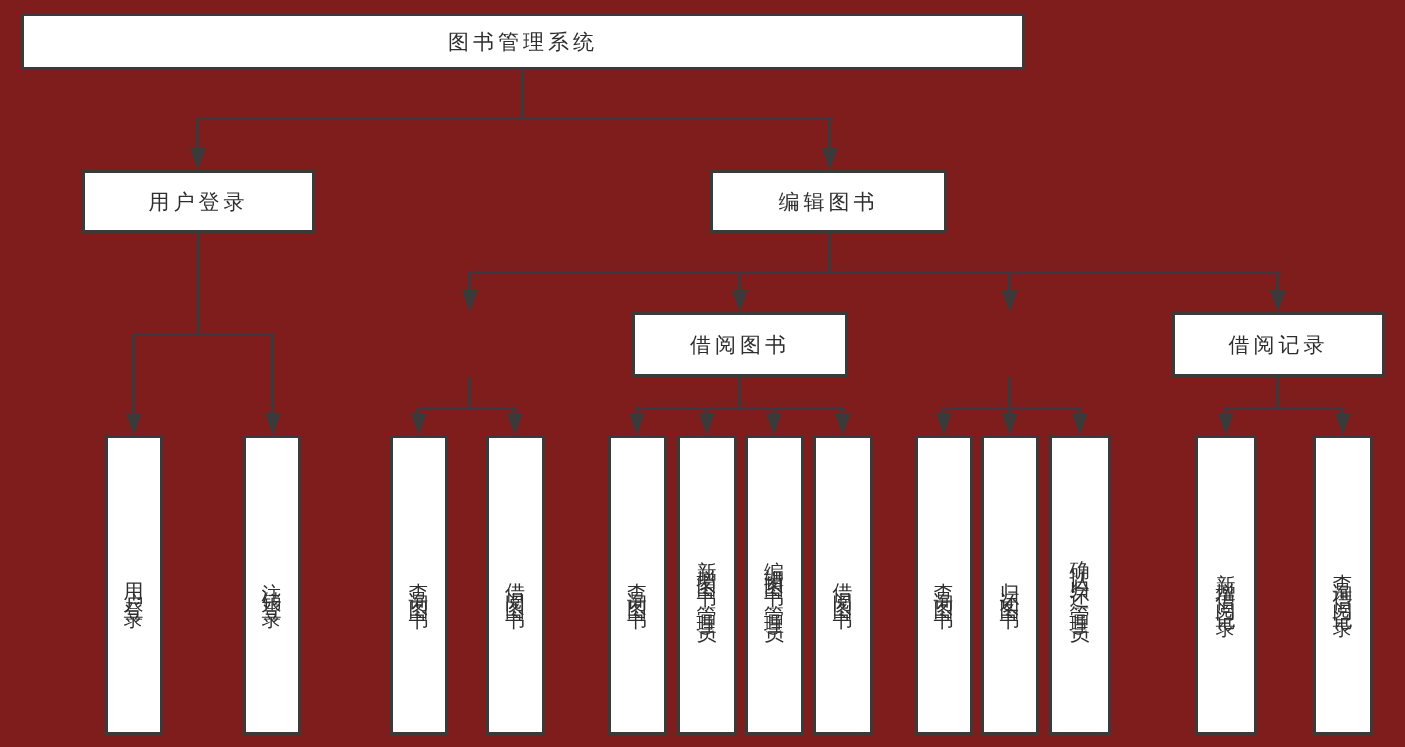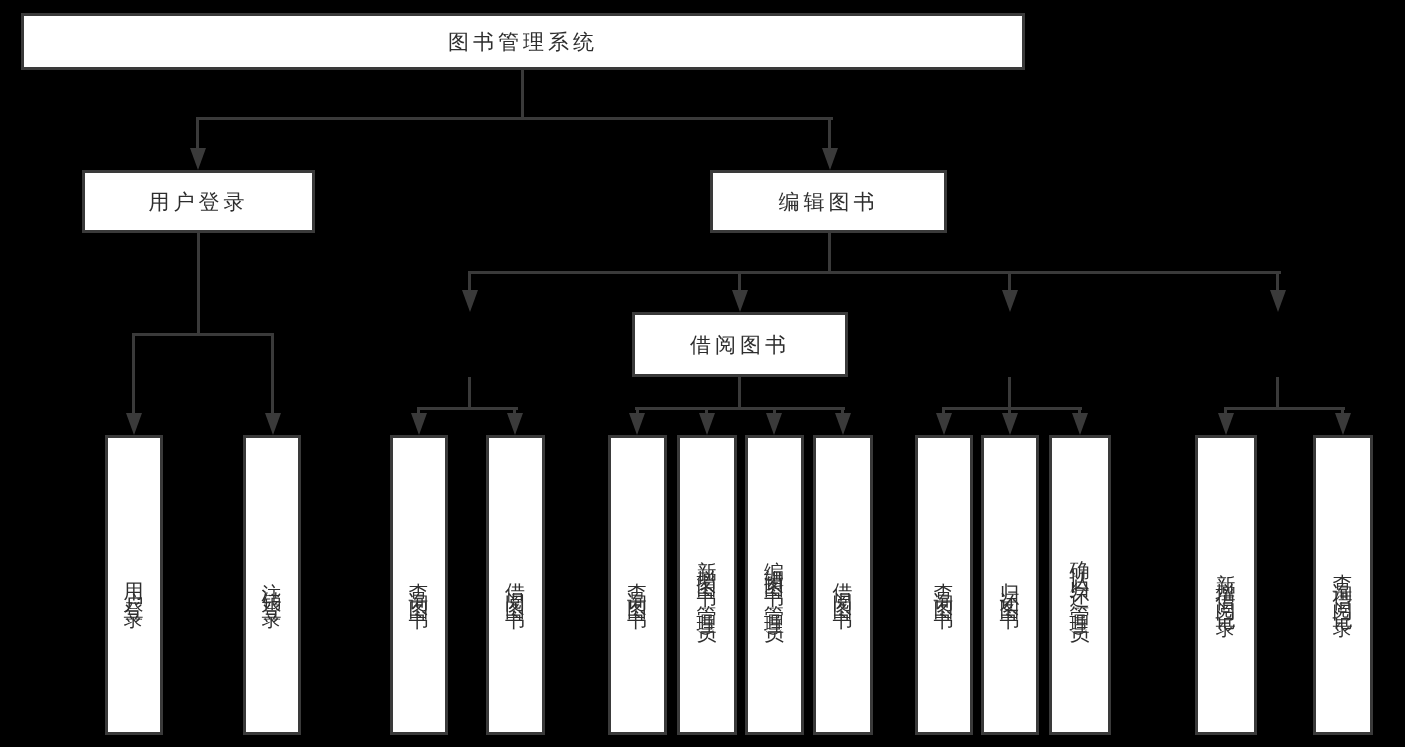--- a/index.html
+++ b/index.html
@@ -1,17 +1,17 @@
 <!DOCTYPE html>
 <html><head>
 <meta charset="utf-8">
 <style>
   html,body { margin:0; padding:0; background:#fff; }
   #stage {
-    position:relative; width:1405px; height:747px; background:#000000;
+    position:relative; width:1405px; height:747px; background:#7f1d1d;
     font-family:"Liberation Sans", sans-serif; overflow:hidden;
   }
   .box {
     position:absolute; box-sizing:border-box; border:3px solid #3a3a3a;
     background:#ffffff; display:flex; align-items:center; justify-content:center;
     color:#2e2e2e; font-size:21px; letter-spacing:4px; white-space:nowrap;
   }
   .vbox { font-size:20px; }
   .vtext {
     writing-mode:vertical-rl; text-orientation:mixed;
@@ -105,20 +105,23 @@
   <div class="box" style="left:82px;top:170px;width:233px;height:63px;">
     <span>用户登录</span>
   </div>
   <div class="box" style="left:710px;top:170px;width:237px;height:63px;">
     <span>编辑图书</span>
   </div>
 
   <div class="box" style="left:632px;top:312px;width:216px;height:65px;">
     <span>借阅图书</span>
   </div>
+  <div class="box" style="left:1172px;top:312px;width:213px;height:65px;">
+    <span>借阅记录</span>
+  </div>
 
   <div class="box vbox" style="left:105px;top:435px;width:58px;height:300px;">
     <span class="vtext">用户登录</span>
   </div>
   <div class="box vbox" style="left:243px;top:435px;width:58px;height:300px;">
     <span class="vtext">注销登录</span>
   </div>
 
   <div class="box vbox" style="left:390px;top:435px;width:58px;height:300px;">
     <span class="vtext">查询图书</span>

